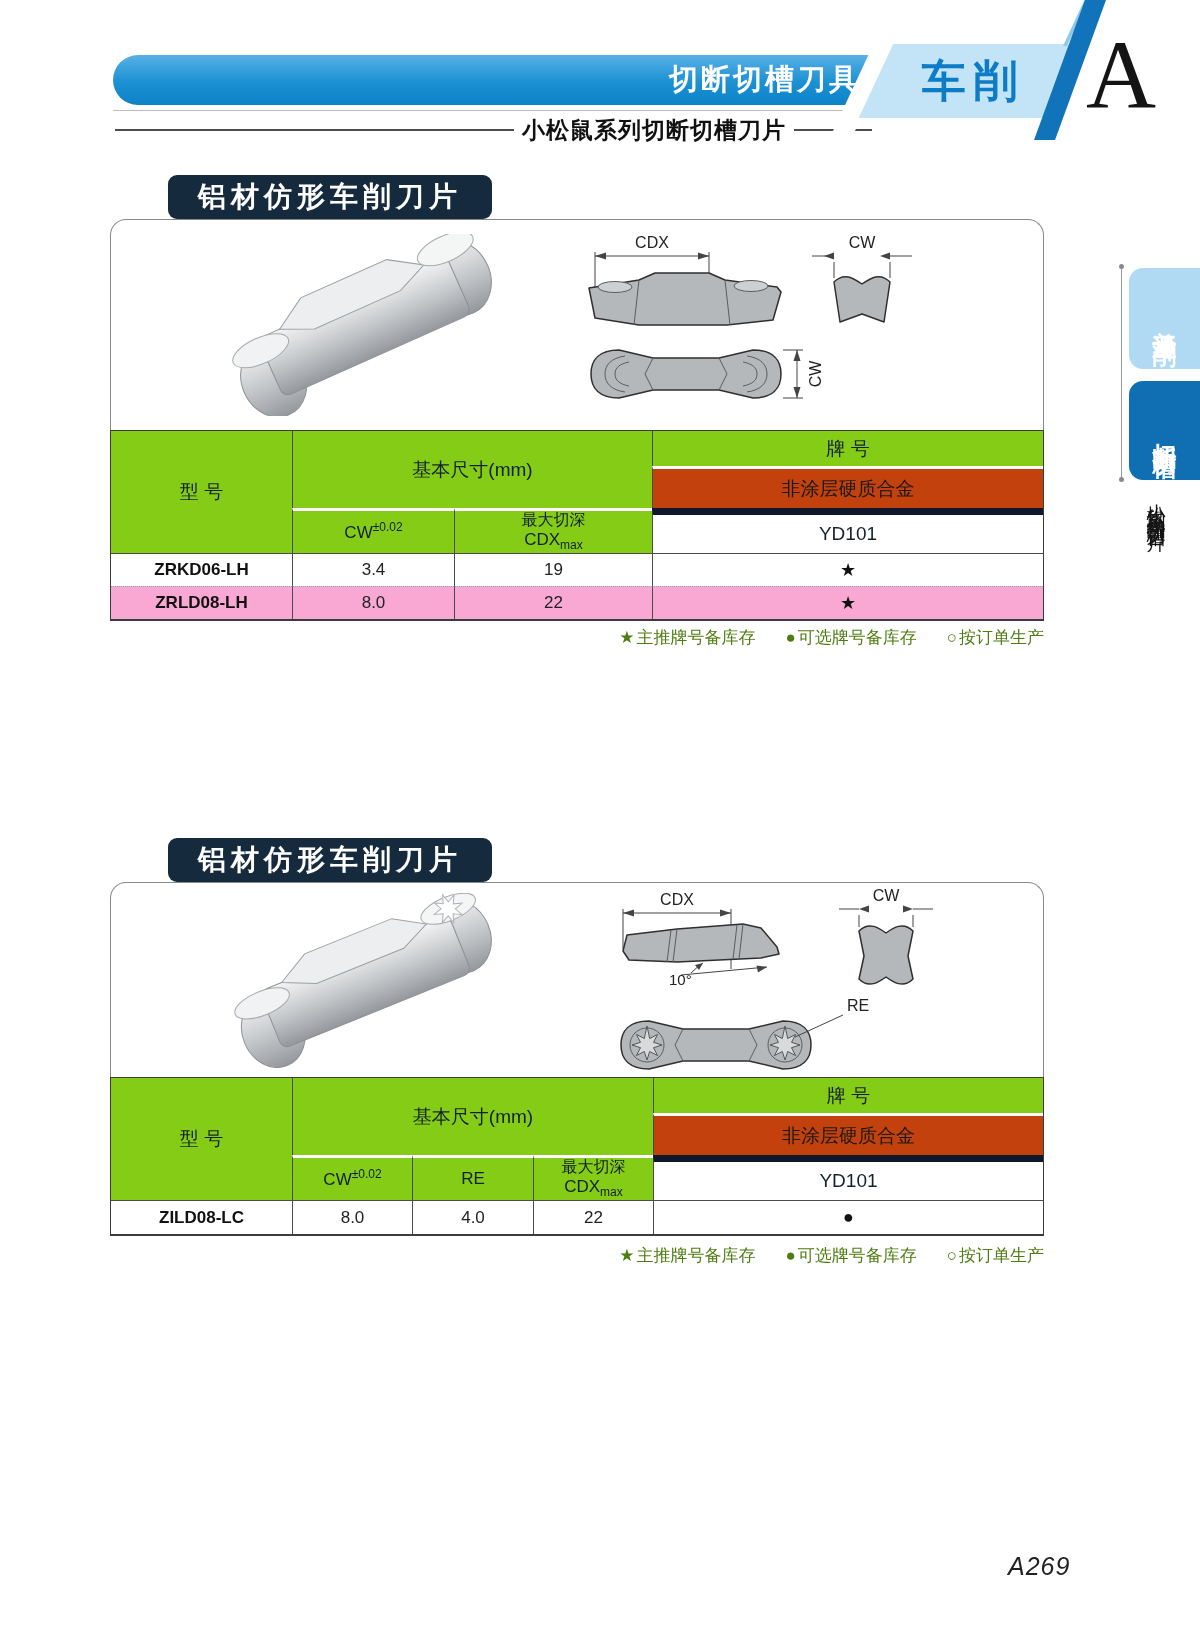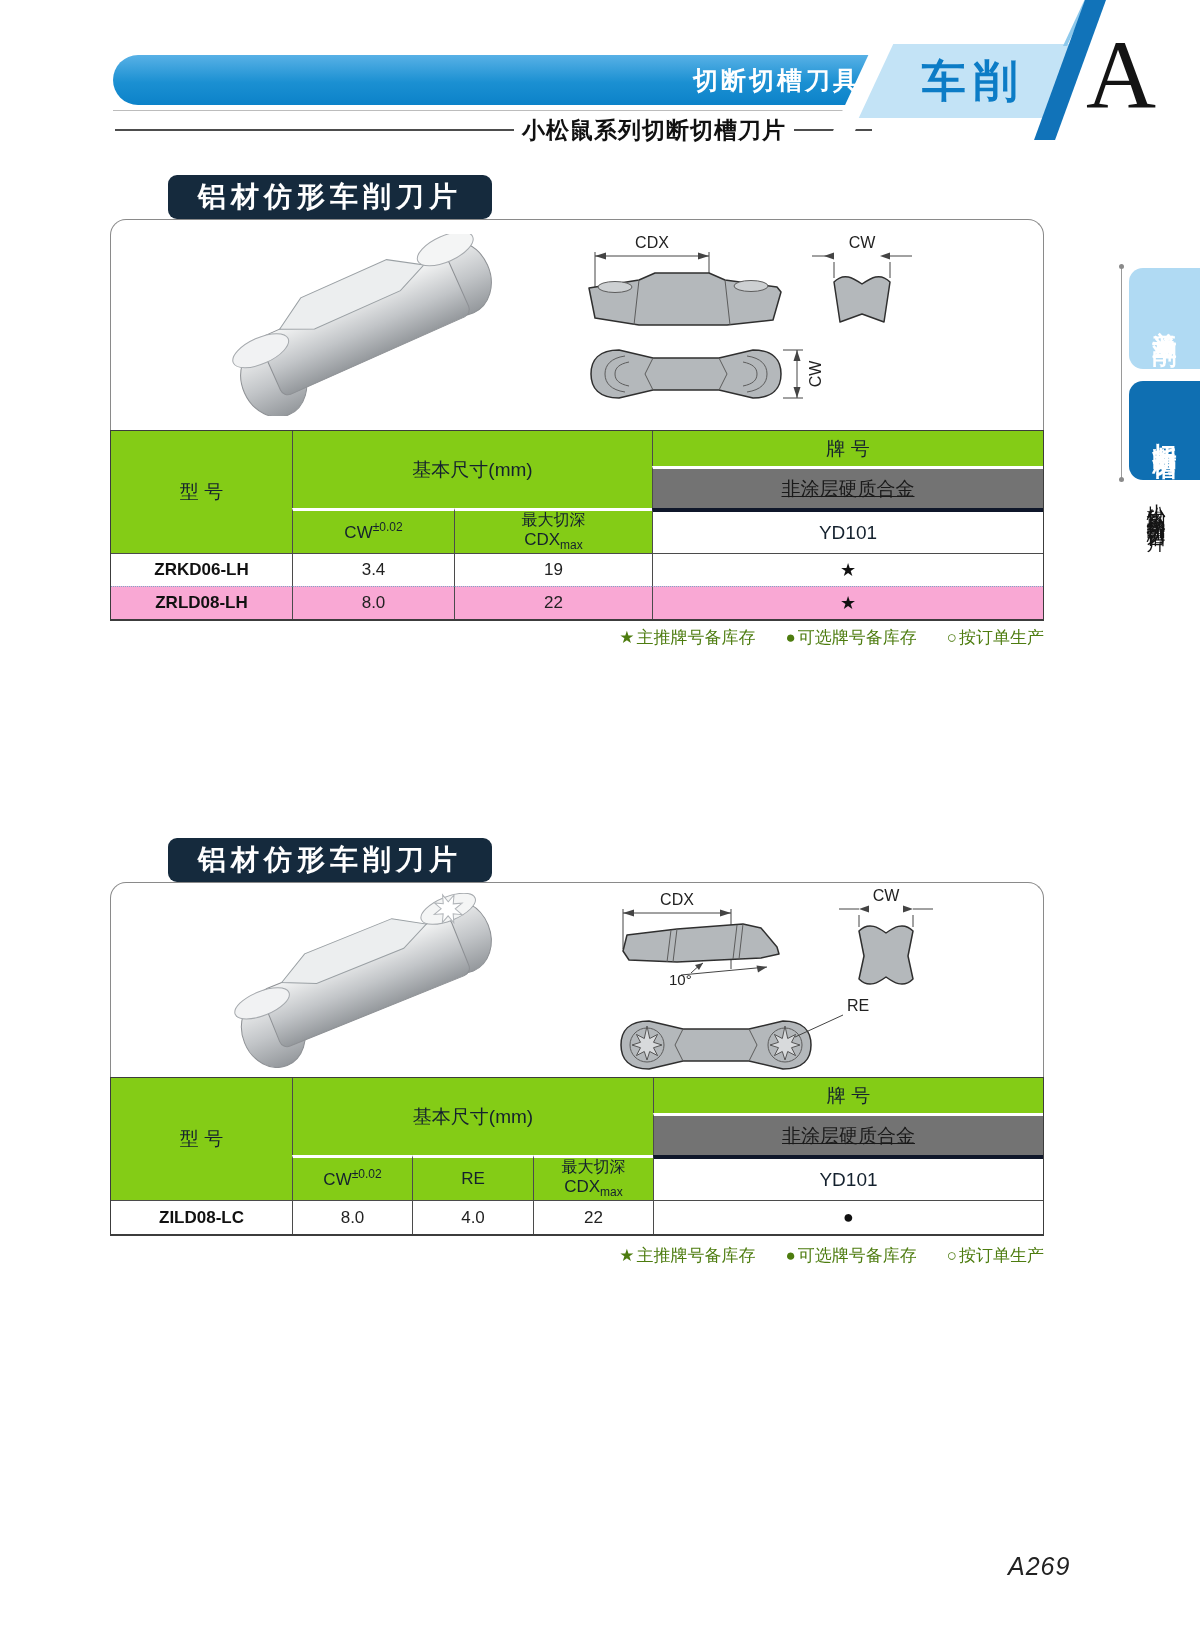--- a/index.html
+++ b/index.html
@@ -12,21 +12,21 @@
   .abs { position:absolute; }
 
   
   .banner {
     left:113px; top:55px; width:762px; height:50px;
     background:linear-gradient(#58b1e6,#1b90d2 55%,#0c82c9);
     border-radius:26px 0 0 26px; z-index:1;
     display:flex; align-items:center; justify-content:flex-end;
     padding-right:14px;
   }
-  .banner-title { font-size:25px; font-weight:bold; color:#fff; letter-spacing:3px; }
+  .banner-title { font-size:29px; font-weight:bold; color:#fff; letter-spacing:3px; }
   .banner-underline { left:113px; top:110px; width:760px; height:1px; background:#bcbcbc; }
   .cat-gap { left:853px; top:40px; width:22px; height:96px; background:#fff;
     transform:skewX(-25deg); z-index:2; }
   .cat-tab { left:876px; top:44px; width:196px; height:74px; background:#c3e3f6;
     transform:skewX(-25deg); z-index:2; display:flex; align-items:center; justify-content:center; }
   .cat-tab span { transform:skewX(25deg); font-size:44px; font-weight:bold;
     color:#0c7cc6; letter-spacing:8px; }
   .cat-tab-tail { left:1063px; top:0px; width:4px; height:46px; background:#8ec9ec;
     transform:skewX(-25deg); transform-origin:bottom left; z-index:2; }
   .slash { left:1085px; top:0px; width:21px; height:140px; background:#1173b9;
@@ -59,23 +59,23 @@
   }
   .tbl1 { grid-template-columns:181px 162px 198px 1fr; grid-template-rows:35px 42px 45px 33px 33px; }
   .tbl2 { grid-template-columns:181px 120px 121px 120px 1fr; grid-template-rows:35px 42px 45px 34px; }
   .t-cell {
     display:flex; flex-direction:column; align-items:center; justify-content:center;
     border-left:1px solid #4b4b4b; border-top:1px solid #4b4b4b;
     font-size:19px; color:#14212e; text-align:center; line-height:1.15;
   }
   .nbl { border-left:none; } .nbt { border-top:none; }
   .wsep { border-top:3px solid #fff; }
-  .gsep { border-top:4px solid #0f172a; }
+  .gsep { border-top:7px solid #0f172a; }
   .dotsep { border-top:1px dotted #7fa8c8; }
-  .blue { background:#84cc16; } .grayband { background:#737373; color:#1a1a1a;text-decoration:underline; }
+  .blue { background:#84cc16; } .grayband { background:#c2410c; color:#1a1a1a; }
   .altblue { background:#f9a8d4; }
   .sub-note { font-size:16px; }
   .sub-main { font-size:17px; }
   .sub-main sup { font-size:12px;text-align:right; } .sub-main sub { font-size:12px; }
   .d-model { font-weight:bold; font-size:17px; color:#111; }
   .d-val { font-size:17px; color:#222; }
   .d-mark { font-size:18px; color:#111; }
 
   
   .legend { right:156px; display:flex; gap:30px; font-size:17px; color:#4d7c0f; z-index:2; }

